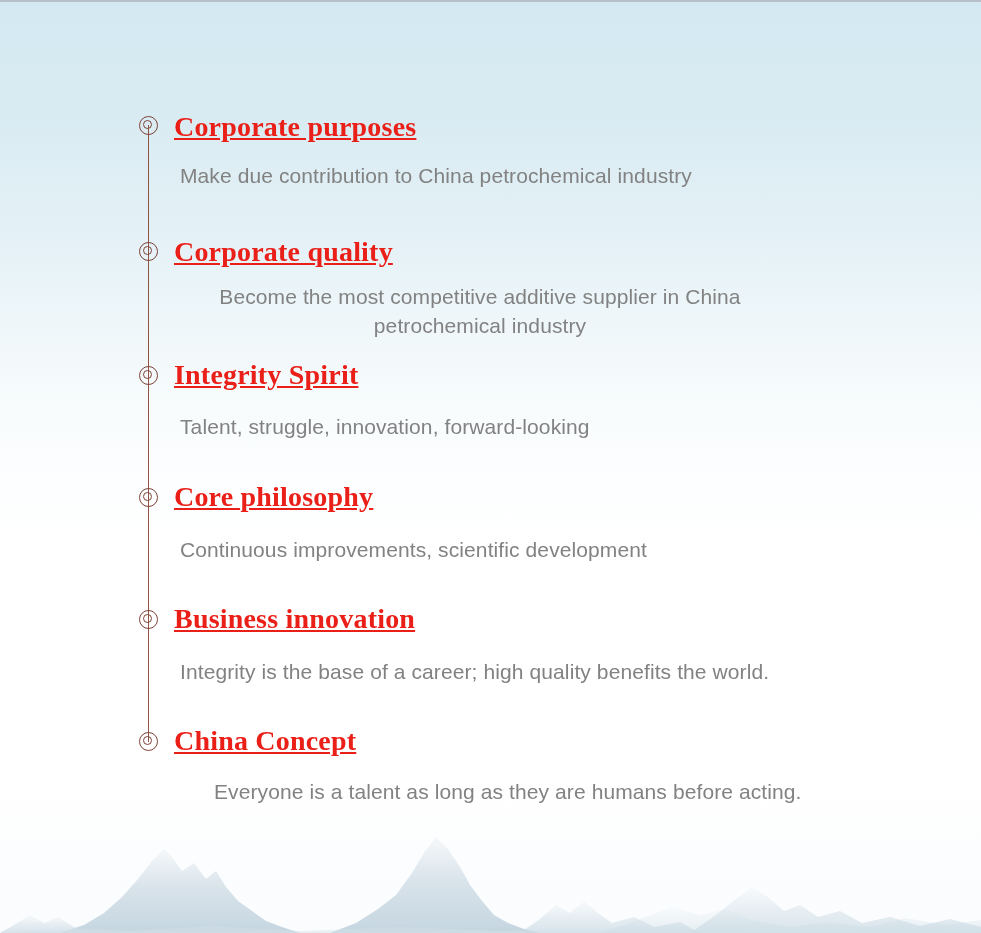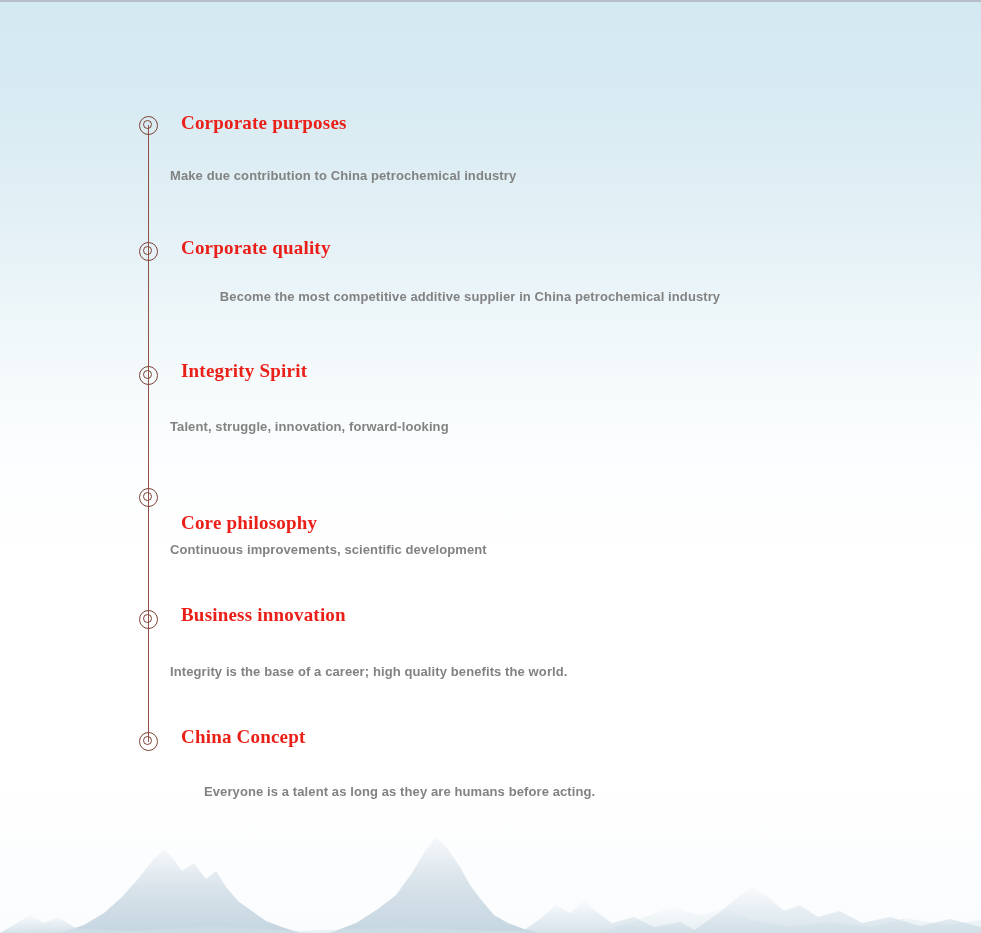--- a/index.html
+++ b/index.html
@@ -89,36 +89,37 @@
     top: 3.2px;
     width: 9px;
     height: 9px;
     border: 1.6px solid #7e4236;
     border-radius: 50%;
     box-sizing: border-box;
   }
 
   .tl-heading {
     position: absolute;
-    left: 181px;
+    left: 174px;
     font-family: "Liberation Serif", "DejaVu Serif", serif;
-    font-size: 19px;
+    font-size: 28px;
     font-weight: 700;
     color: #ea1f18;
     letter-spacing: .2px;
     white-space: nowrap;
     line-height: 1;
+    text-decoration: underline;
   }
 
   .tl-body {
     position: absolute;
-    left: 170px;
+    left: 180px;
     font-family: "Liberation Sans", sans-serif;
-    font-size: 13px;
-    font-weight: 700;
+    font-size: 21px;
+    font-weight: 400;
     color: #828282;
     line-height: 29px;
     letter-spacing: .1px;
     width: 600px;
   }
   .tl-body.wide { width: 700px; }
 </style>
 </head>
 <body>
 
@@ -141,21 +142,21 @@
     </div>
 
     <div class="tl-item" style="top:0;">
       <span class="marker" style="top:364px;"></span>
       <div class="tl-heading" style="top:359px;">Integrity Spirit</div>
       <div class="tl-body" style="top:410px;">Talent, struggle, innovation, forward-looking</div>
     </div>
 
     <div class="tl-item" style="top:0;">
       <span class="marker" style="top:486px;"></span>
-      <div class="tl-heading" style="top:481px;margin-top:30px;">Core philosophy</div>
+      <div class="tl-heading" style="top:481px;">Core philosophy</div>
       <div class="tl-body" style="top:533px;">Continuous improvements, scientific development</div>
     </div>
 
     <div class="tl-item" style="top:0;">
       <span class="marker" style="top:608px;"></span>
       <div class="tl-heading" style="top:603px;">Business innovation</div>
       <div class="tl-body wide" style="top:655px;">Integrity is the base of a career; high quality benefits the world.</div>
     </div>
 
     <div class="tl-item" style="top:0;">

